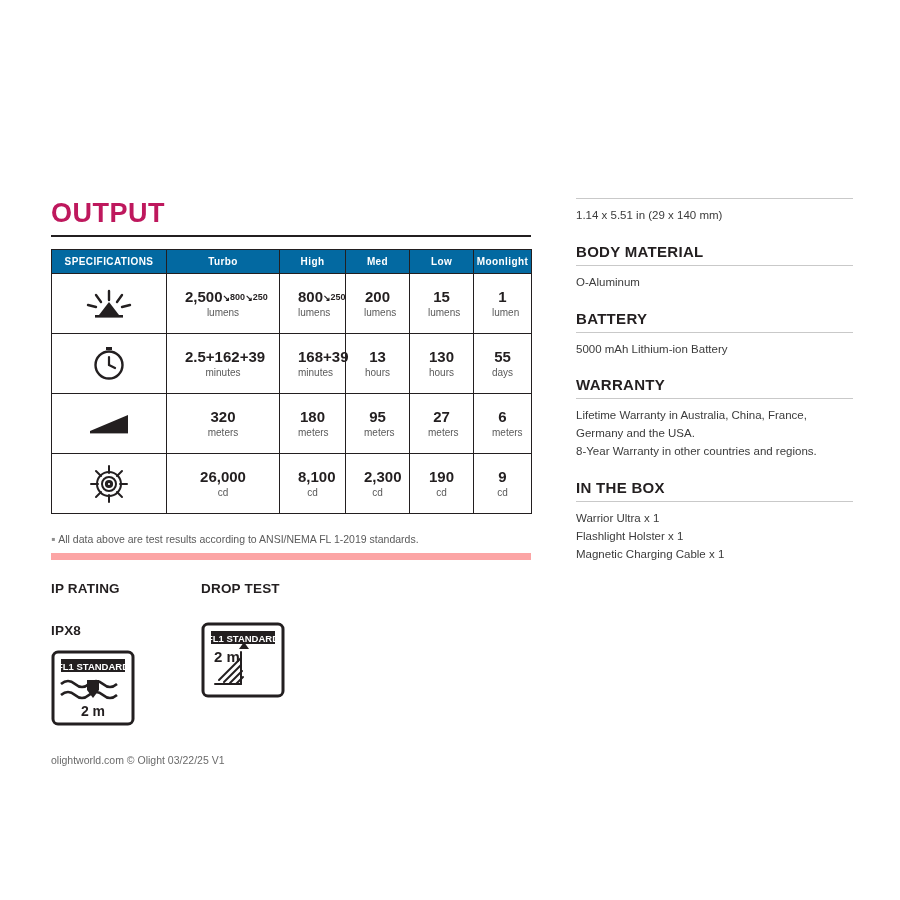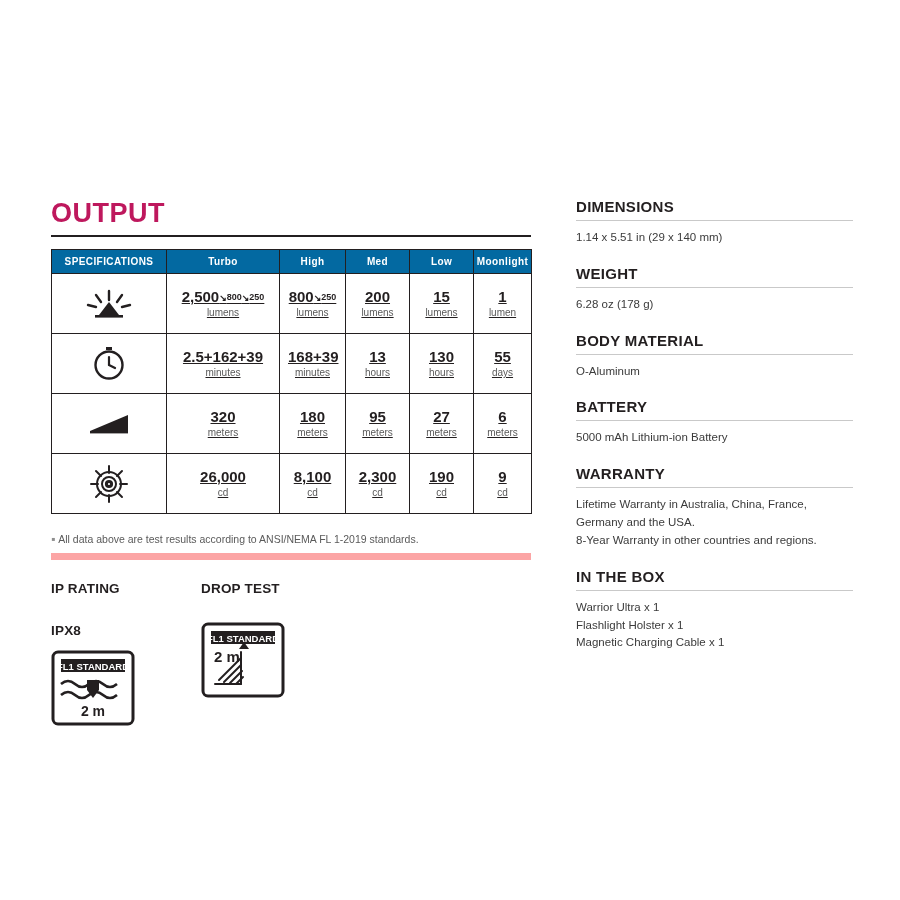--- a/index.html
+++ b/index.html
@@ -61,22 +61,21 @@
   }
   .col-icon { width: 115px; }
   .col-turbo { width: 113px; }
   .col-high { width: 66px; }
   .col-med  { width: 64px; }
   .col-low  { width: 64px; }
   .col-moon { width: 58px; }
 
   table.spec tbody td {
     height: 51px;
-    padding: 4px 8px;
-    text-decoration: underline;
+    padding: 4px 18px;
   }
   .val {
     font-size: 15px;
     font-weight: bold;
     color: #231f20;
     line-height: 1.15;
     white-space: nowrap;
   }
   .val .small {
     font-size: 9px;
@@ -382,39 +381,32 @@
               <line x1="29" y1="61" x2="41" y2="49"></line>
               <line x1="35" y1="62" x2="42" y2="55"></line>
             </g>
             <path d="M38 27 l5 -7 l5 7 z" fill="#231f20"></path>
           </svg>
         </div>
       </div>
 
     </div>
 
+    <div class="copyright">olightworld.com © Olight 03/22/25 V1</div>
   </div>
 
   <div class="right-col">
 
     <div class="r-block">
-      <h2 class="r-title">DIMENSIONS</h2>
       <hr class="r-rule">
       <div class="r-text">
         <div>1.14 x 5.51 in (29 x 140 mm)</div>
       </div>
     </div>
 
-    <div class="r-block">
-      <h2 class="r-title">WEIGHT</h2>
-      <hr class="r-rule">
-      <div class="r-text">
-        <div>6.28 oz (178 g)</div>
-      </div>
-    </div>
 
     <div class="r-block">
       <h2 class="r-title">BODY MATERIAL</h2>
       <hr class="r-rule">
       <div class="r-text">
         <div>O-Aluminum</div>
       </div>
     </div>
 
     <div class="r-block">

